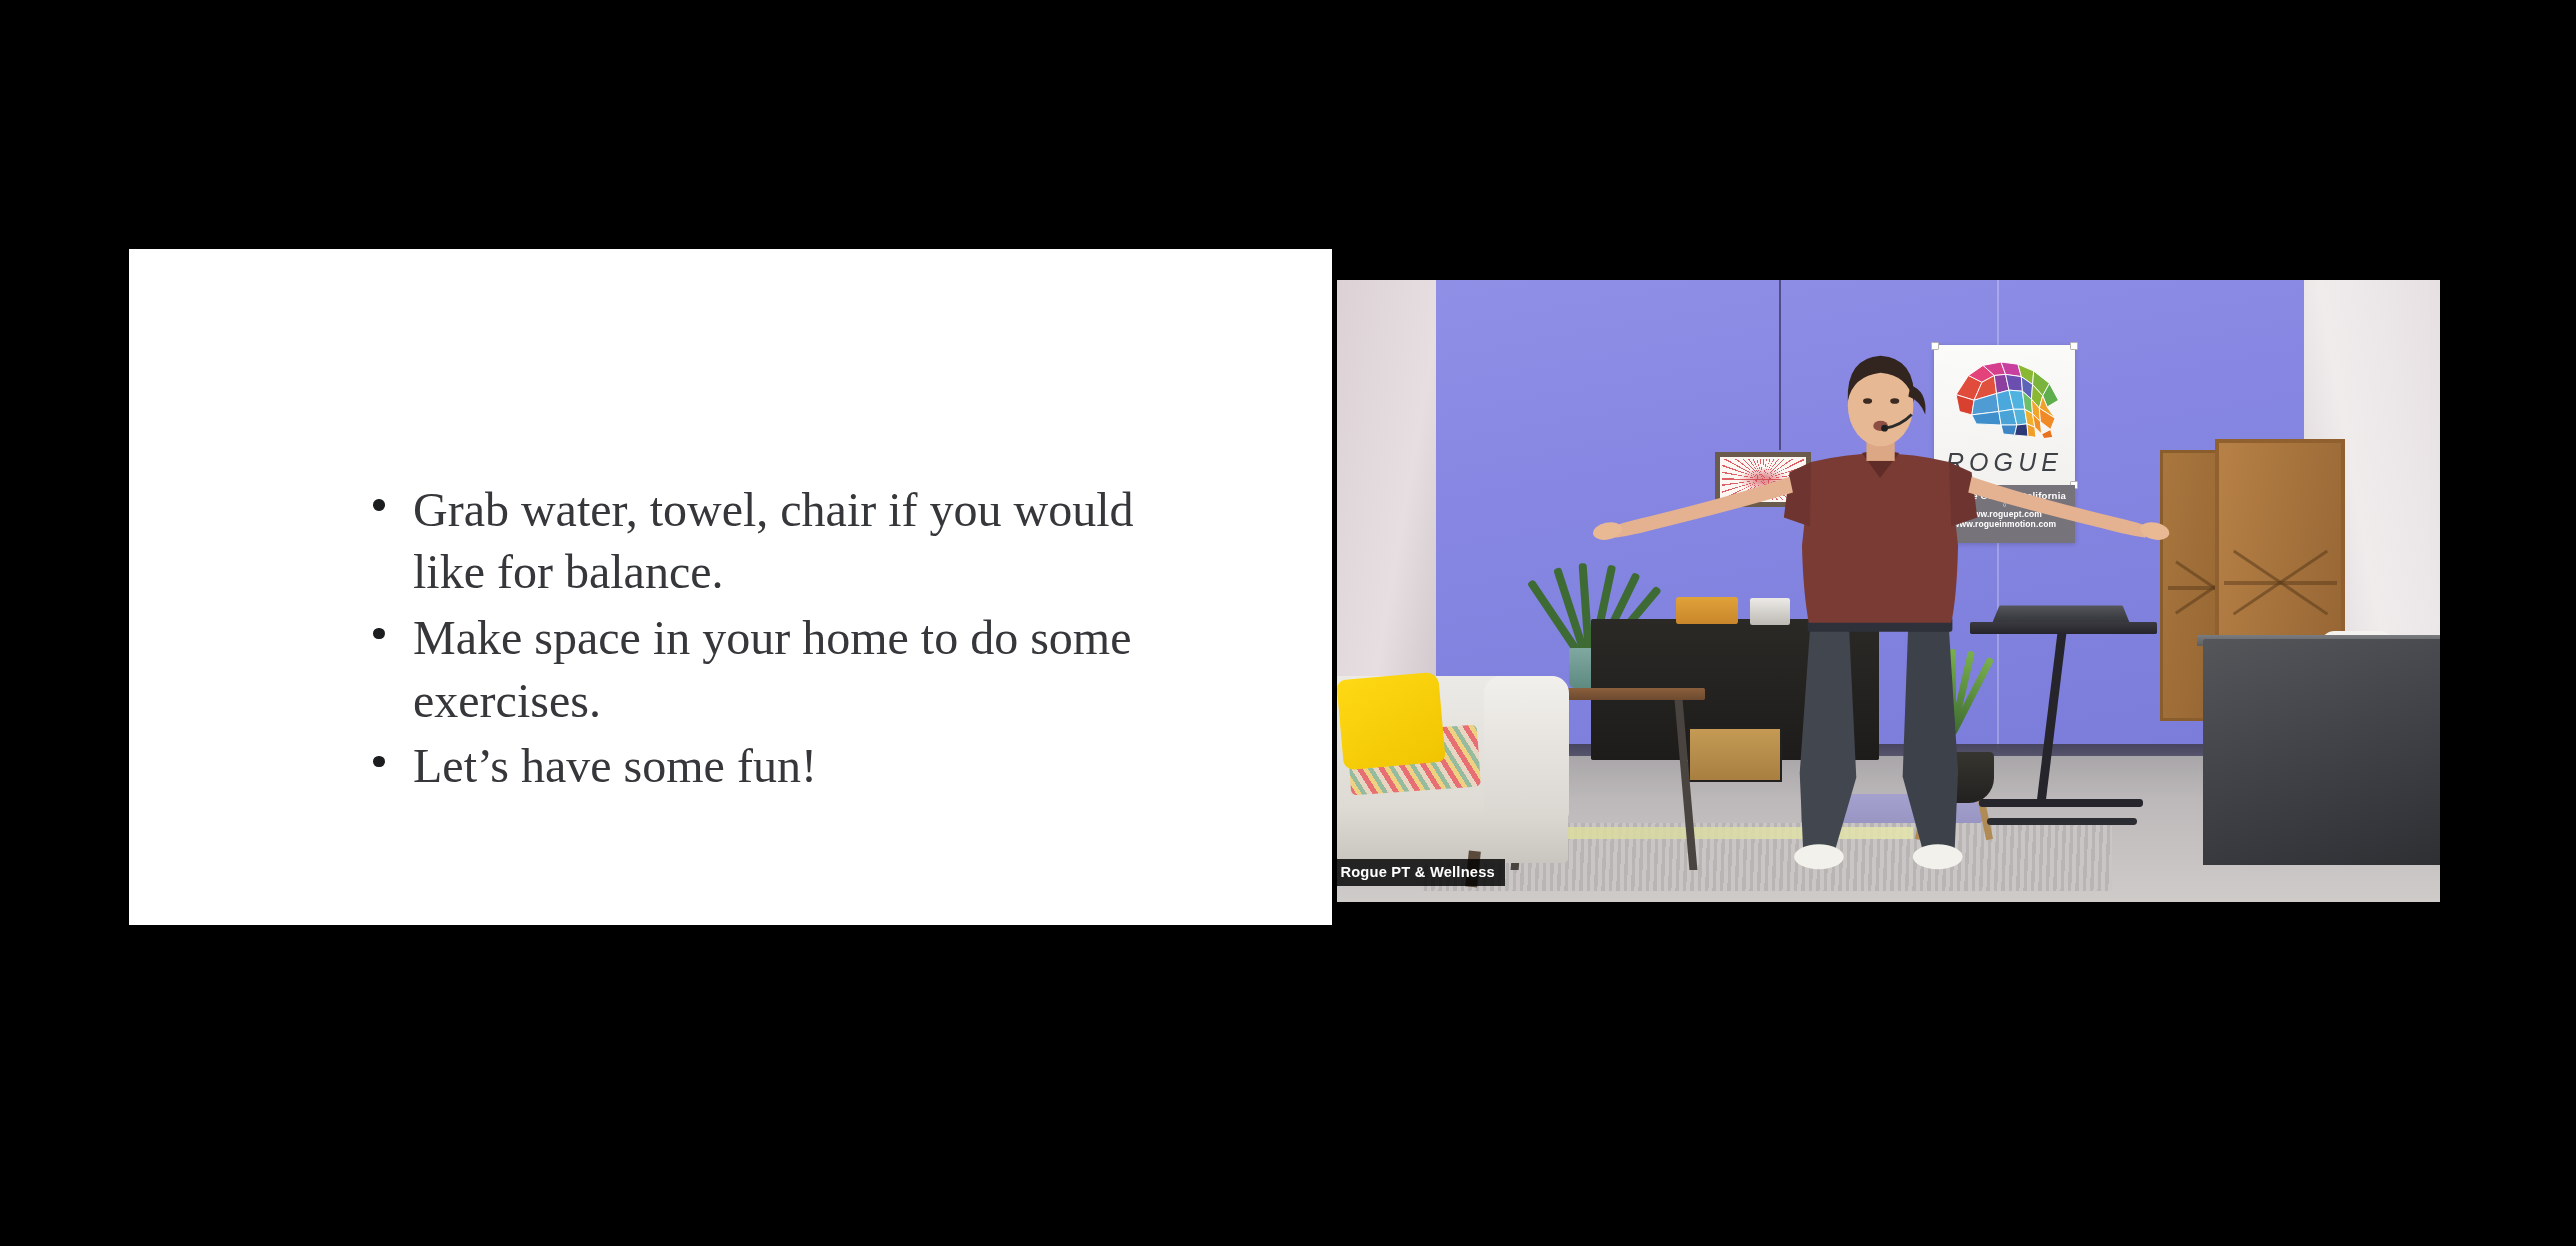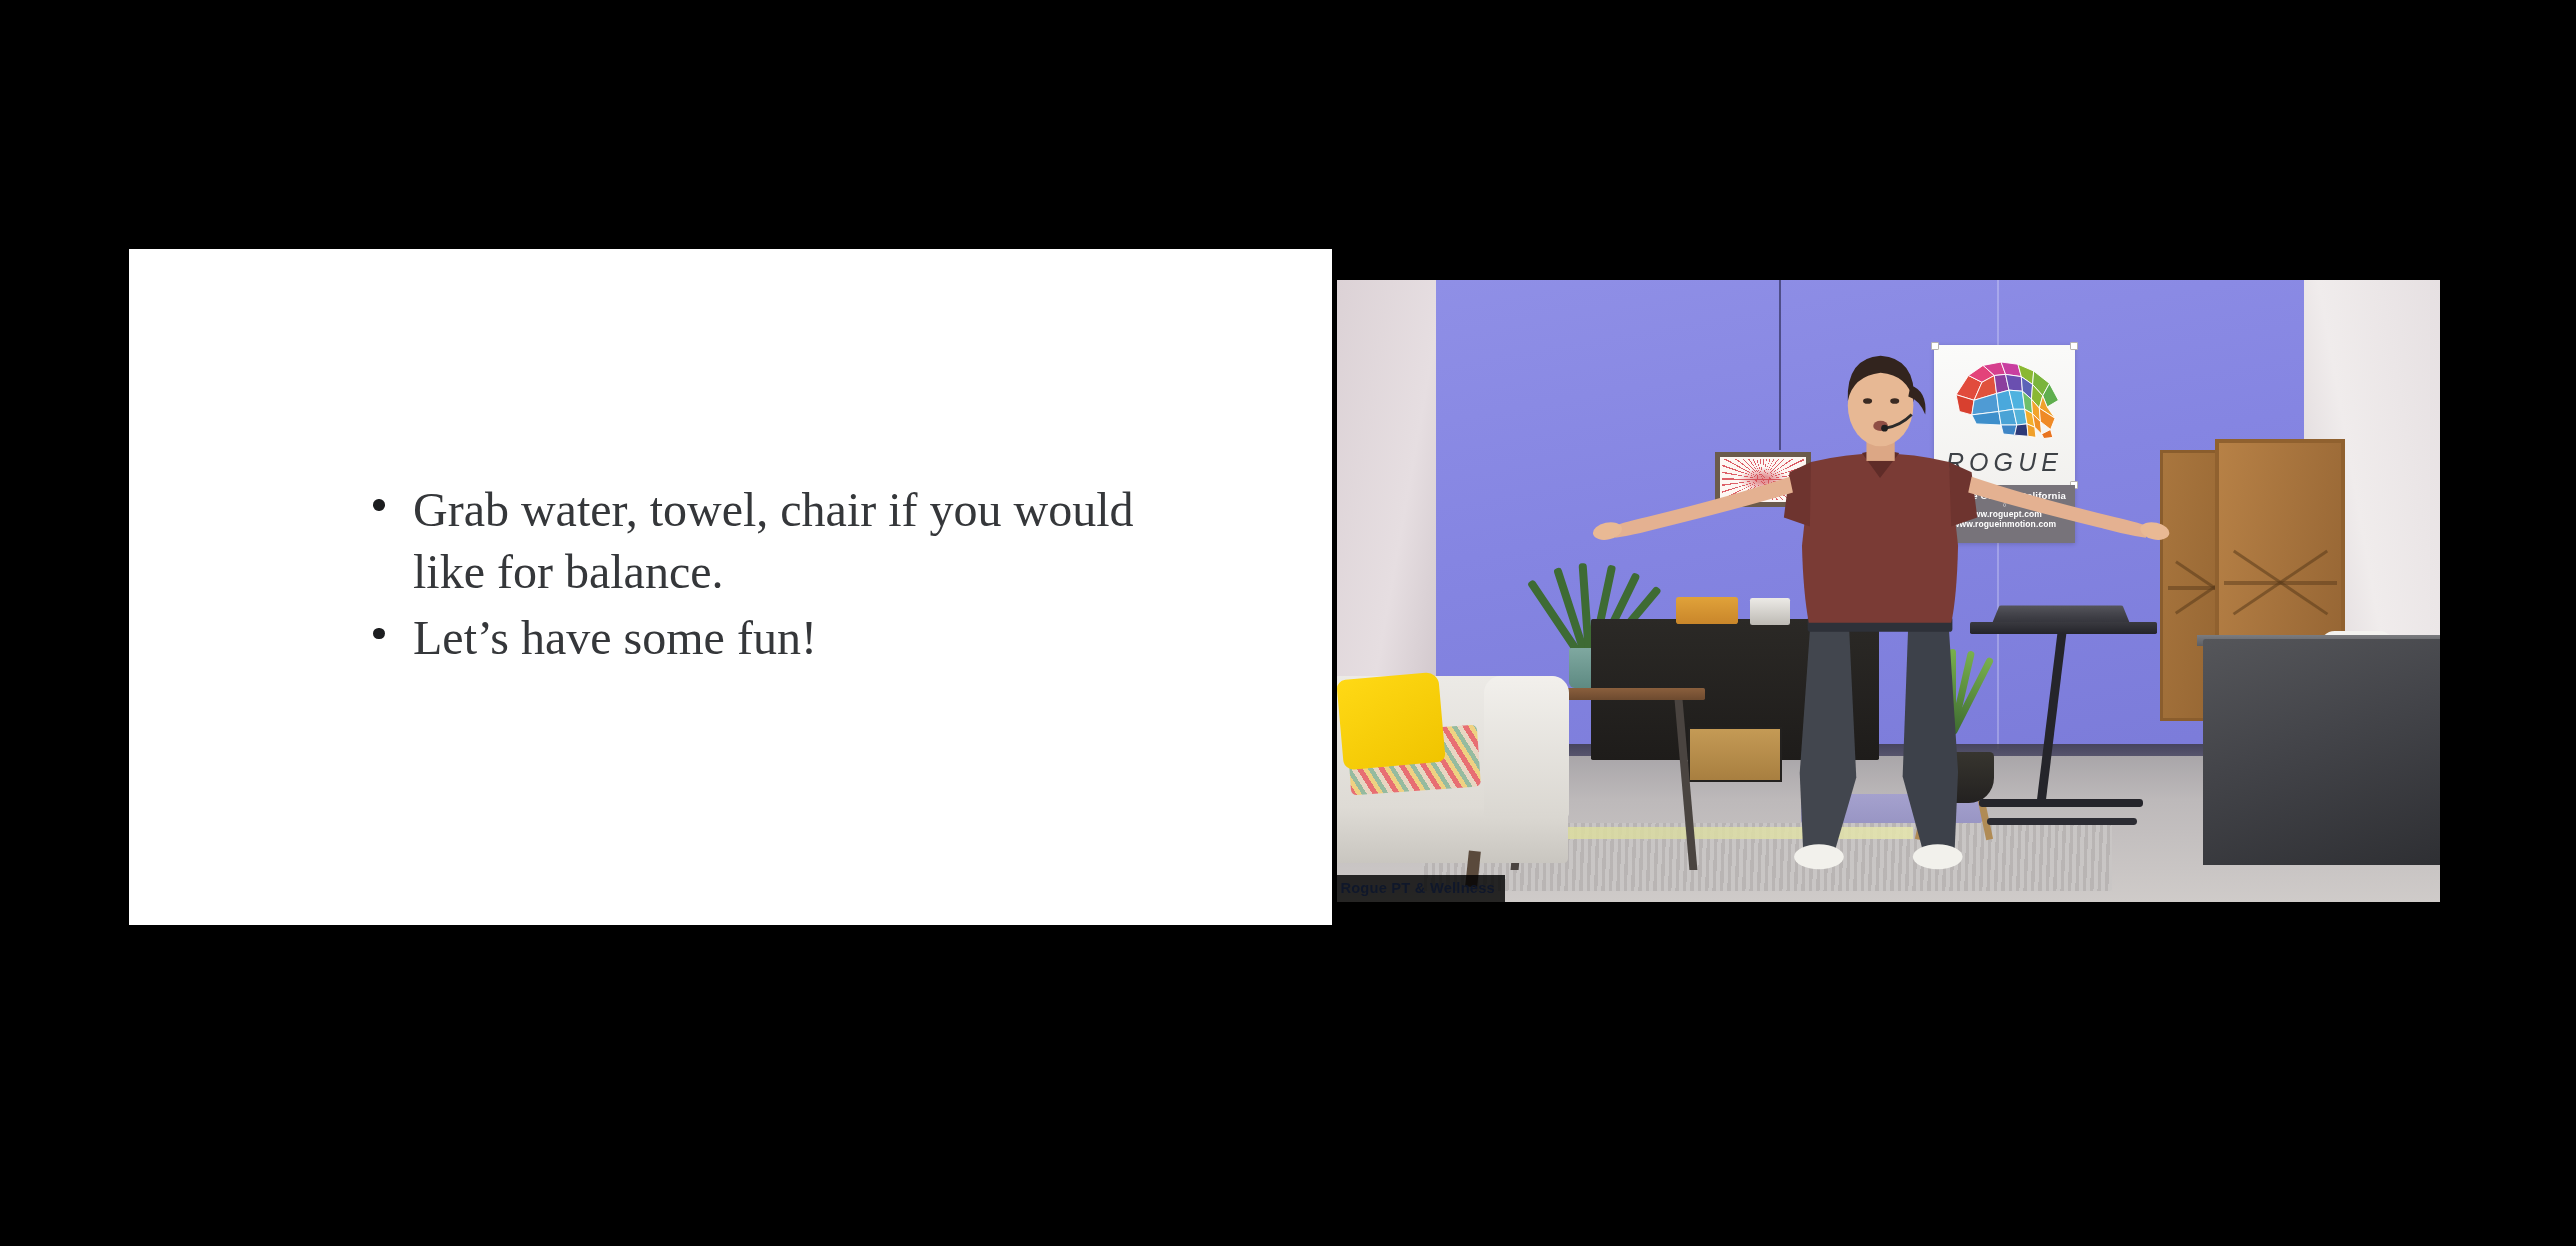--- a/index.html
+++ b/index.html
@@ -174,39 +174,40 @@
     background:linear-gradient(180deg,#fafaf8,#e2e1dc);border-radius:4.5px;}
   .chair-leg{position:absolute;top:123px;width:9.6px;height:69px;
     background:linear-gradient(180deg,#f6f5f2,#d8d7d2);}
   .counter{position:absolute;right:-5.7px;top:359px;width:243px;height:226px;
     background:linear-gradient(160deg,#55565a 0%,#434449 45%,#2e2f33 100%);border-radius:2.3px 0 0 0;}
   .counter-top{position:absolute;right:-5.7px;top:355px;width:249px;height:11.3px;
     background:linear-gradient(180deg,#7a7b7f,#5d5e62);}
 
   
   #watermark{
-    position:absolute;left:0;bottom:0;height:27px;line-height:27px;
+    position:absolute;left:0;bottom:16px;height:27px;line-height:27px;
     padding:0 10.2px 0 3.4px;
     background:rgba(0,0,0,.82);
-    color:#0f172a;
+    color:#ffffff;
     font-family:"Liberation Sans", sans-serif;
     font-weight:700;font-size:14.7px;letter-spacing:0.2px;
     white-space:nowrap;
   }
 </style>
 </head>
 <body>
 
 <div id="stage">
 
   <div id="slide">
 
 
     <ul id="bullets">
       <li>Grab water, towel, chair if you would like for balance.</li>
+      <li>Make space in your home to do some exercises.</li>
       <li>Let’s have some fun!</li>
     </ul>
 
   </div>
 
   <div id="video">
 
     <div class="wall-accent"></div>
     <div class="wall-left"></div>
     <div class="wall-right"></div>

